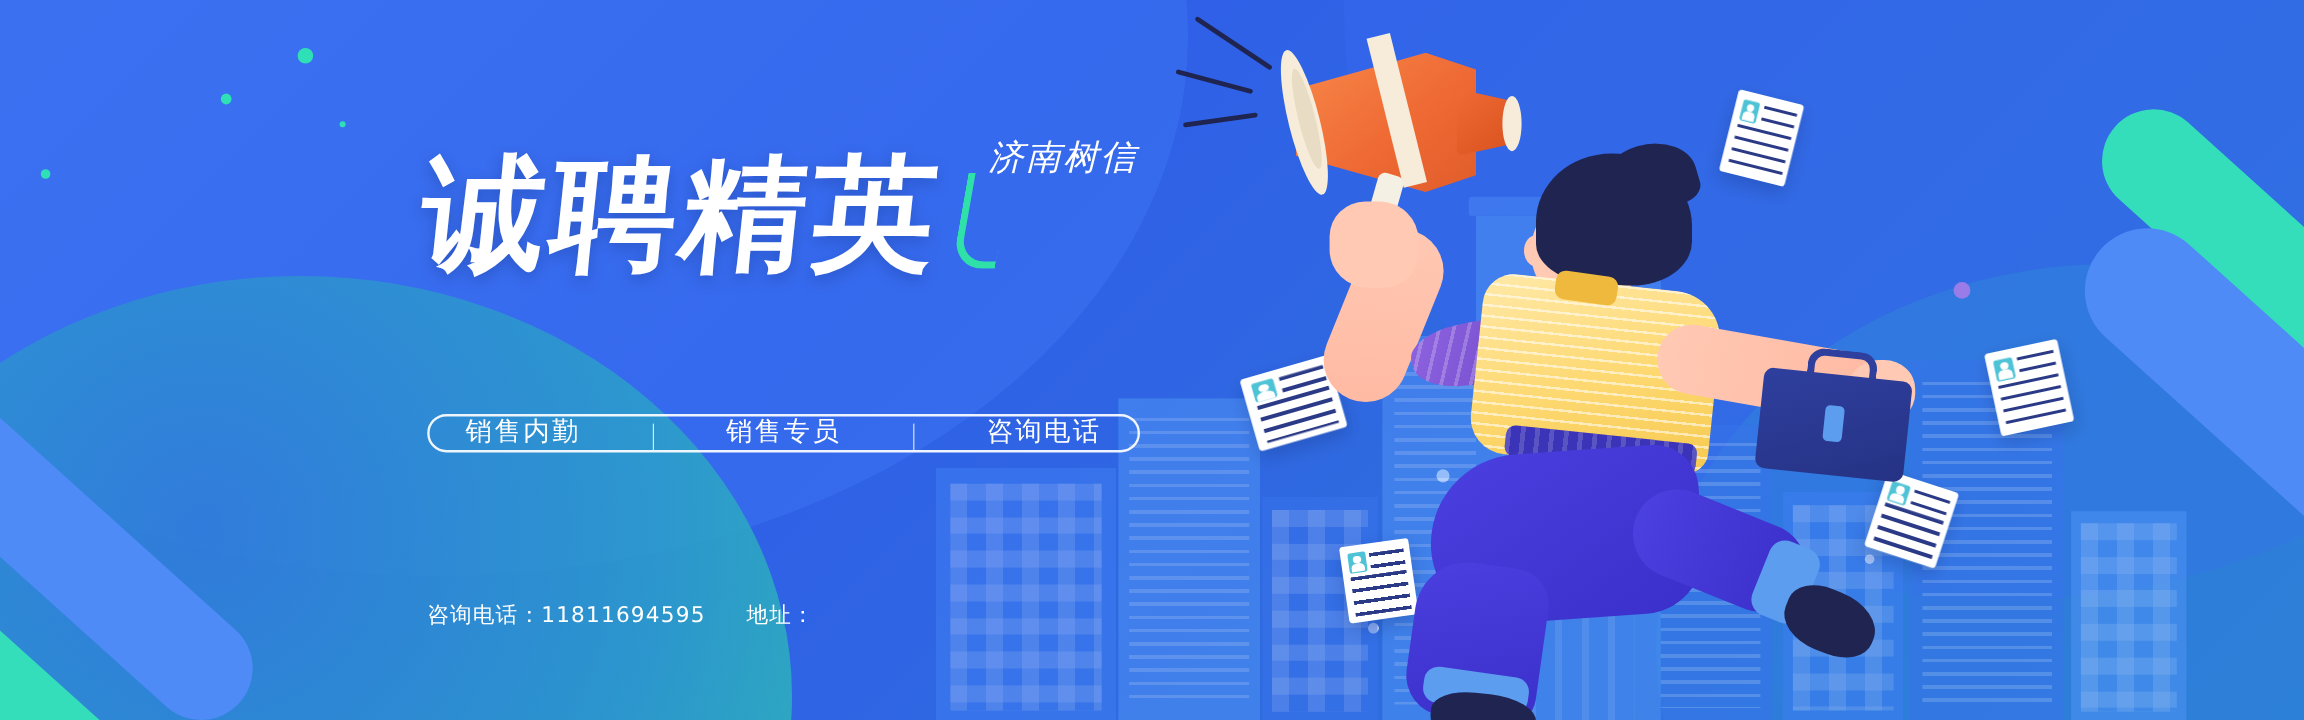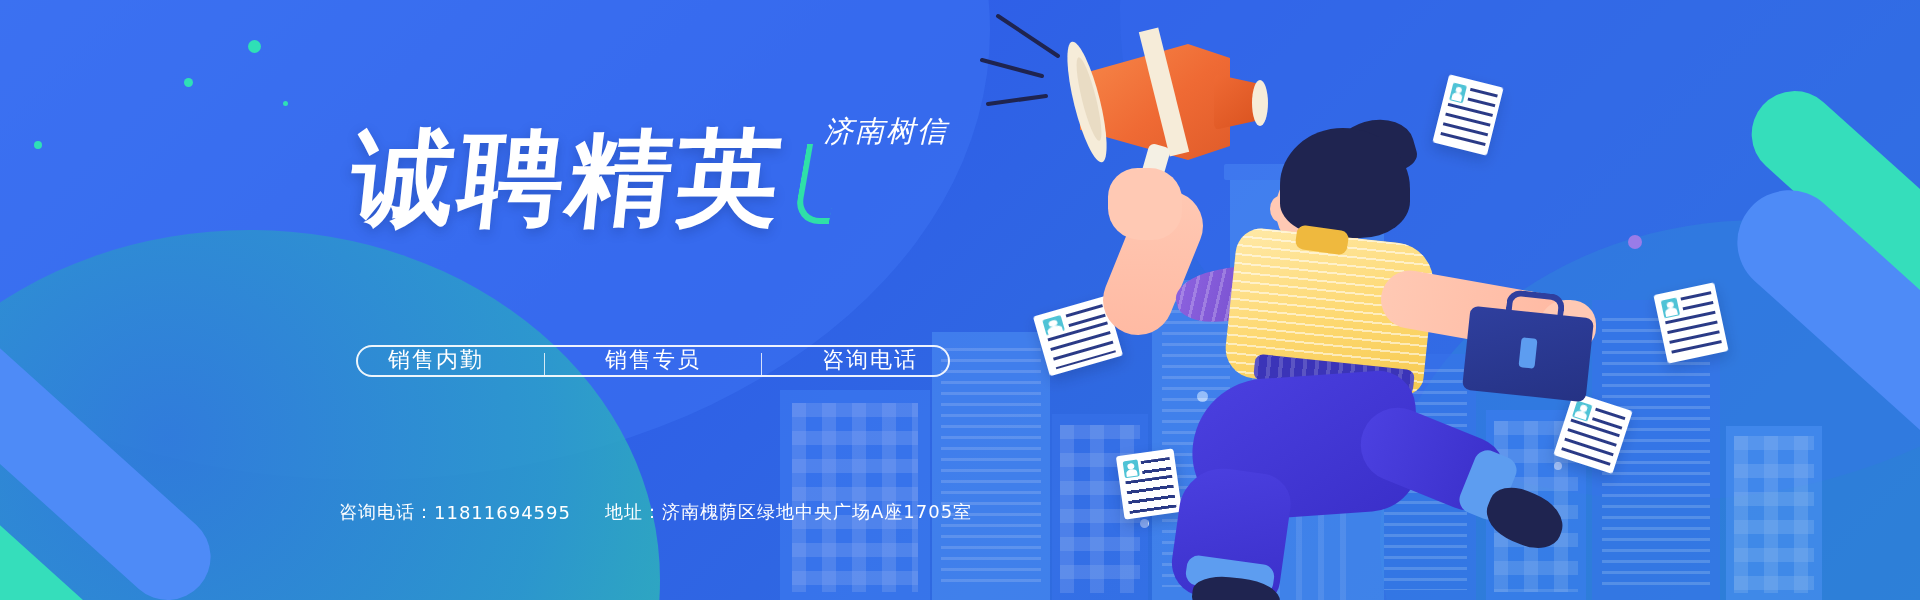--- a/index.html
+++ b/index.html
@@ -102,21 +102,21 @@
   .pill{
     position:absolute;left:356px;top:345px;height:32px;box-sizing:border-box;
     border:2px solid rgba(255,255,255,.92);border-radius:999px;
     display:flex;align-items:flex-end;padding:0 30px;gap:36px;
   }
   .pill .job{font-size:22px;color:#fff;letter-spacing:2px;
     font-family:"DejaVu Sans","Liberation Sans",sans-serif;}
   .pill .sep{width:1px;height:22px;background:rgba(255,255,255,.8);margin:0 24px;}
 
   .contact{
-    position:absolute;left:339px;top:500px;display:flex;align-items:center;
+    position:absolute;left:356px;top:500px;display:flex;align-items:center;
     font-size:18px;color:#ffffff;letter-spacing:1px;
     font-family:"DejaVu Sans","Liberation Sans",sans-serif;white-space:nowrap;
   }
   .contact .gap{width:34px;}
 
   
   .illu{position:absolute;left:980px;top:0;width:620px;height:600px;}
 
   .mega-lines{position:absolute;left:0;top:0;width:160px;height:140px;}
 
@@ -407,17 +407,16 @@
       <span class="job">销售专员</span>
       <span class="sep"></span>
       <span class="job">咨询电话</span>
     </div>
 
     <div class="contact">
       <span>咨询电话：</span>
       <span>11811694595</span>
       <span class="gap"></span>
       <span>地址：</span>
-      <span>济南槐荫区绿地中央广场A座1705室</span>
     </div>
 
   </div>
 </div>
 
 </body></html>

